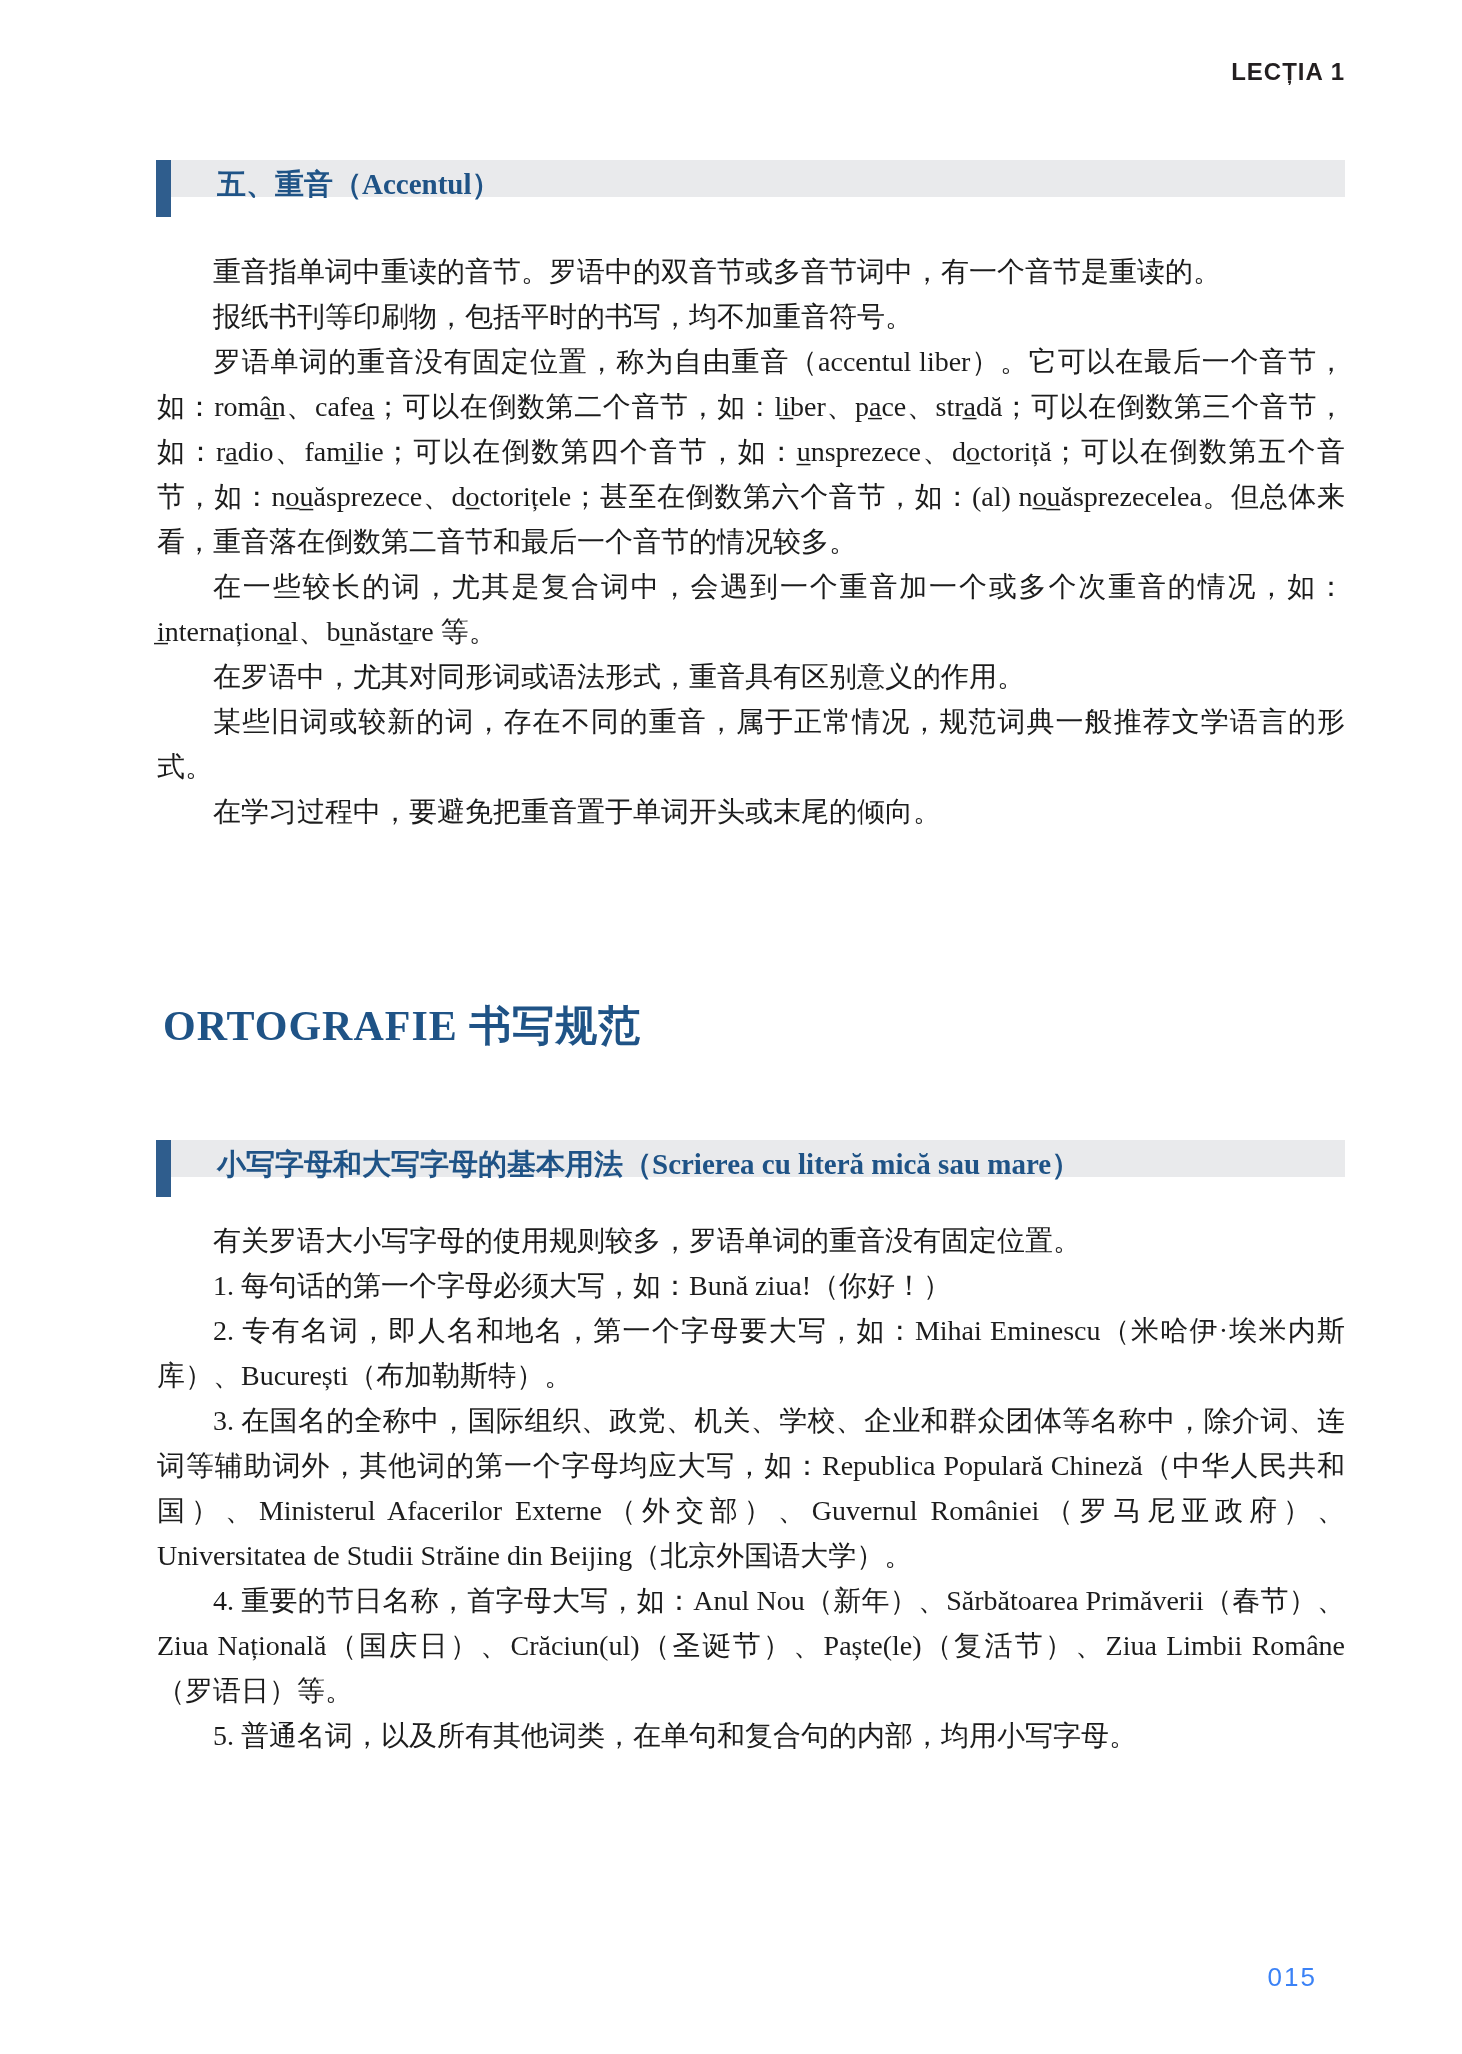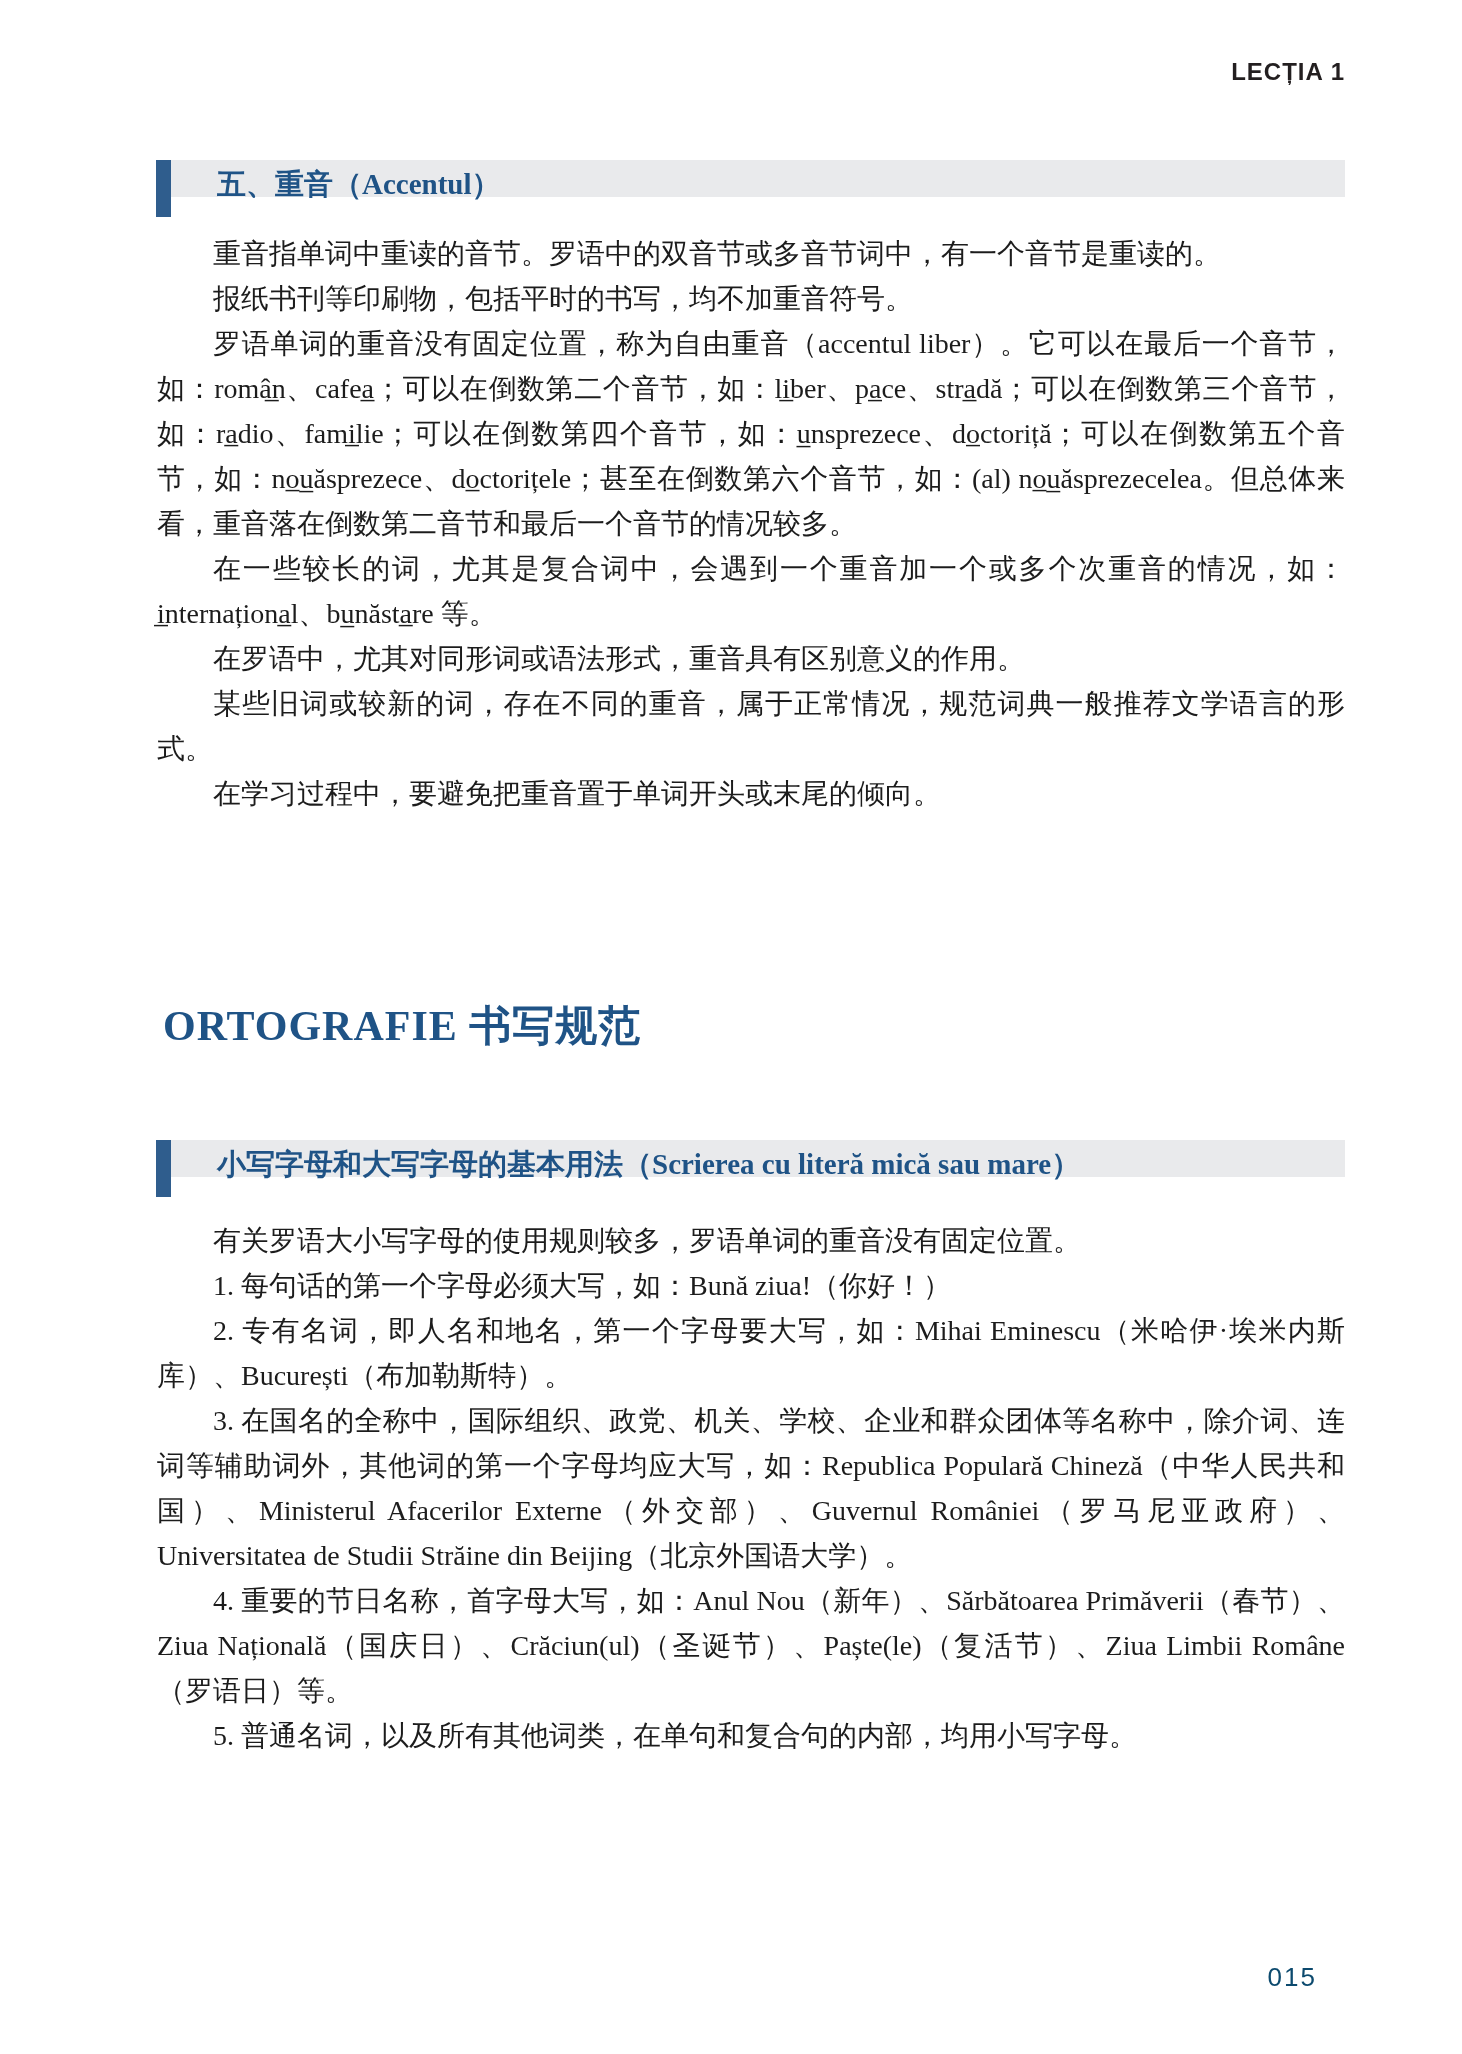--- a/index.html
+++ b/index.html
@@ -60,41 +60,41 @@
     left: 157px; right: 117px;
     font-size: 28px;
     line-height: 45px;
     text-align: justify;
     color: var(--body-ink);
   }
   .body-text p {
     margin: 0;
     text-indent: 2em;
   }
-  .body-1 { top: 231px; }
+  .body-1 { top: 249px; }
   .body-2 { top: 1218px; }
 
   .chapter-heading {
     position: absolute;
     left: 157px; top: 992px;
     margin: 6px;
     font-size: 42px;
     font-weight: bold;
     color: var(--title-blue);
     font-family: "Liberation Serif", "DejaVu Serif", serif;
     letter-spacing: 1px;
   }
 
   .page-number {
     position: absolute;
     top: 1962px; right: 145px;
     font-family: "Liberation Sans", "DejaVu Sans", sans-serif;
     font-size: 26px;
     letter-spacing: 2px;
-    color: #0c4a6e;
+    color: #3b82f6;
   }
 </style>
 </head>
 <body>
 
 <div class="page">
 
   <div class="running-head">LECȚIA 1</div>
 
   <div class="sec-bar sec-bar-1">

